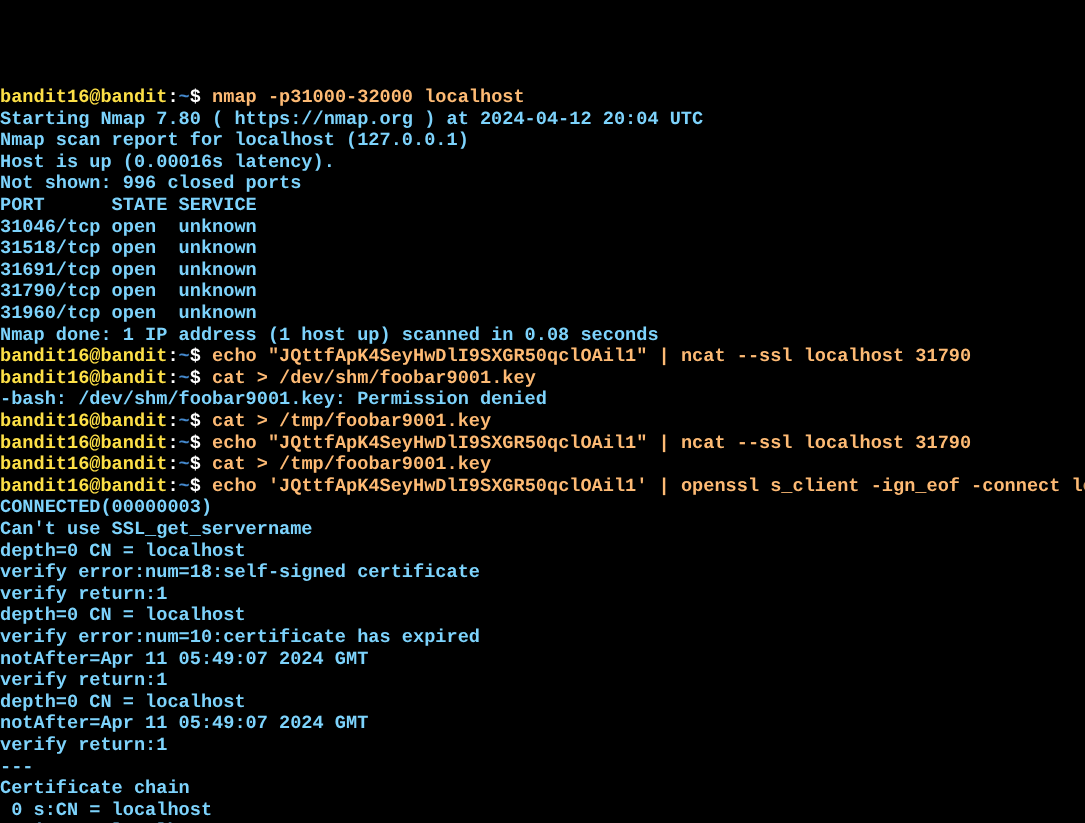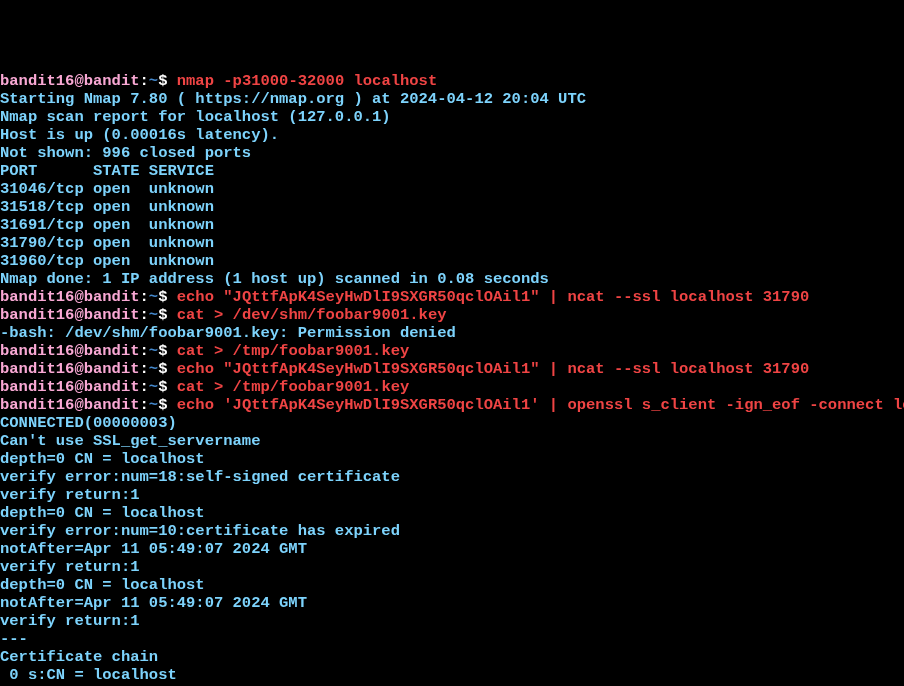--- a/index.html
+++ b/index.html
@@ -17,33 +17,33 @@
       padding: 0;
       overflow: hidden;
       width: 904px;
       height: 686px;
       font-weight: bold;
     }
     .terminal {
       padding: 0;
     }
     .user-host {
-      color: #f9a8d4;
+      color: #fde047;
     }
     .colon {
       color: #ffffff;
     }
     .tilde {
       color: #4488cc;
     }
     .dollar {
       color: #ffffff;
     }
     .cmd {
-      color: #ef4444;
+      color: #fdba74;
     }
     .output {
       color: #7dd3fc;
     }
     .line {
       display: block;
     }
   </style>
 </head>
 <body>

